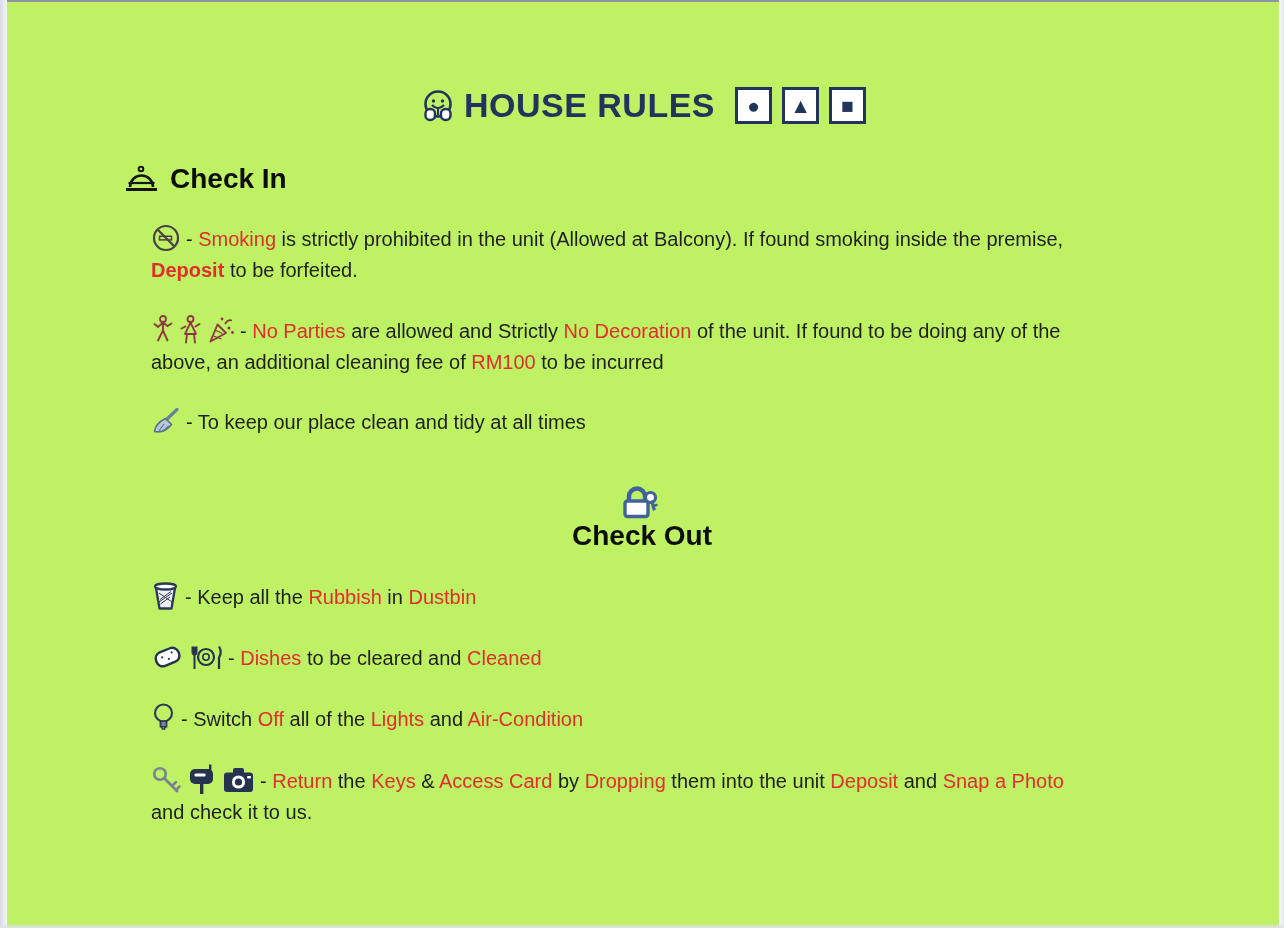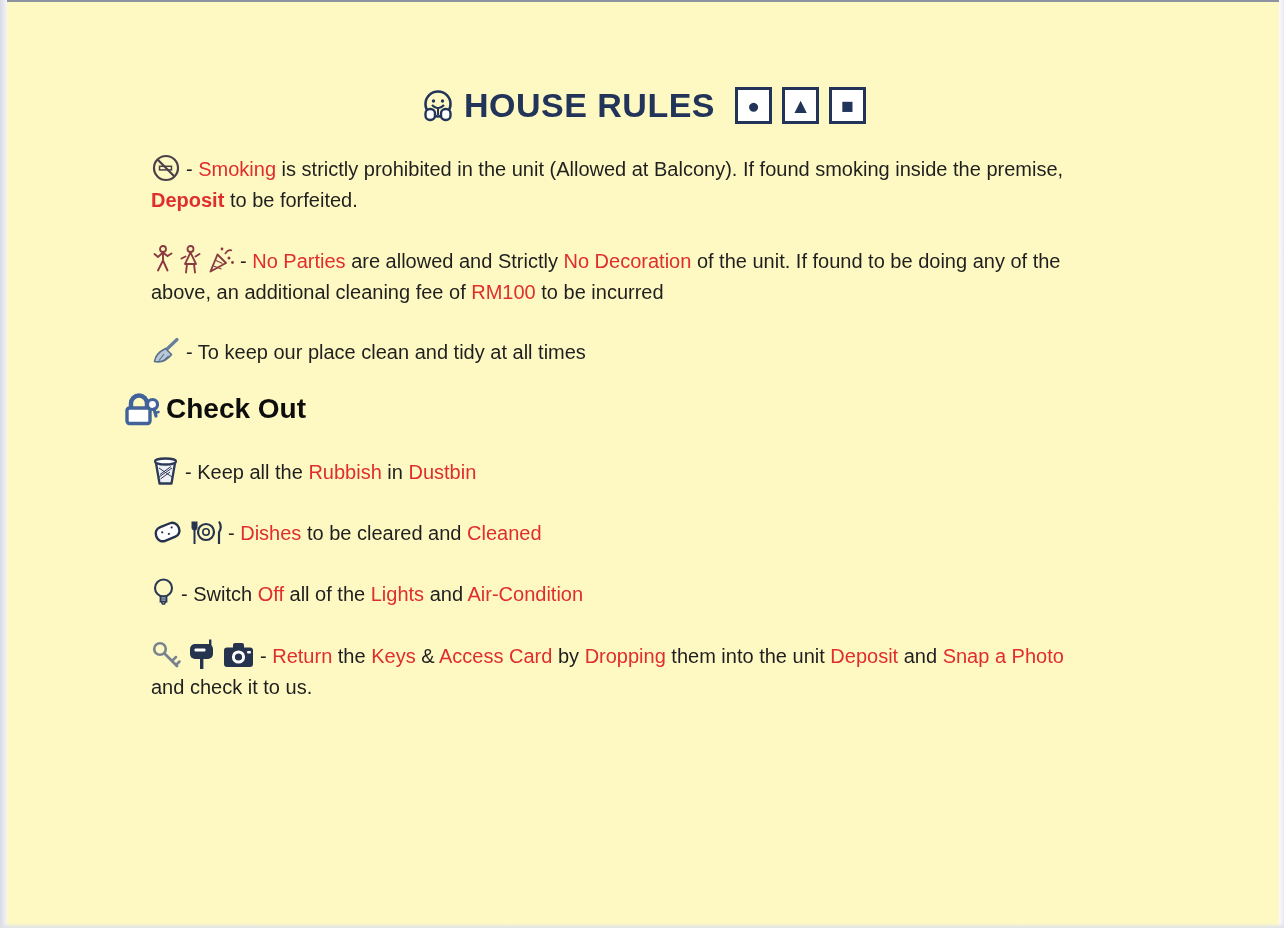--- a/index.html
+++ b/index.html
@@ -1,39 +1,39 @@
 <!DOCTYPE html>
 <html><head>
 <meta charset="utf-8">
 <style>
   * { margin:0; padding:0; box-sizing:border-box; }
   html,body { width:1284px; height:928px; background:#fff; overflow:hidden;
               font-family:"Liberation Sans", sans-serif; }
-  .photo-frame { position:relative; width:1284px; height:928px; background:#fef9c3; }
+  .photo-frame { position:relative; width:1284px; height:928px; background:#bef264; }
   .edge-top    { position:absolute; top:0; left:0; width:100%; height:2px; background:#8e93a1; }
   .edge-left   { position:absolute; top:0; left:0; width:7px; height:100%;
                  background:linear-gradient(to right,#d8dae3,#f4f5f9); }
   .edge-right  { position:absolute; top:0; right:0; width:5px; height:100%;
                  background:linear-gradient(to left,#e7e9f0,#fbfbfd); }
   .edge-bottom { position:absolute; bottom:0; left:0; width:100%; height:5px;
                  background:linear-gradient(to top,#e0e2ea,rgba(255,255,255,0)); }
 
   .page { position:relative; padding:86px 122px 0 122px; }
 
   .title-row { display:flex; align-items:center; justify-content:center; gap:6px; }
   .title-text { font-size:34px; font-weight:bold; color:#223459; letter-spacing:.5px; }
   .sym-group { display:flex; gap:10px; margin-left:14px; }
   .sym-box { width:37px; height:37px; border:3px solid #223459; background:#fff;
              display:flex; align-items:center; justify-content:center; }
   .sym { color:#223459; font-size:21px; line-height:1; }
 
   .section-heading { display:flex; align-items:center; font-size:28px; font-weight:bold;
                      color:#0d0d0d; margin-top:38px; }
   .section-heading .h-icon { margin-right:10px; display:inline-flex; }
-  .heading-checkout { margin-top:23px; }
+  .heading-checkout { margin-top:46px;flex-direction:column; }
   .heading-checkout .h-icon { margin-right:4px; }
 
   .rule, .intro { font-size:20px; line-height:31px; color:#1f1f1f; margin-top:28px; max-width:1025px;margin-left:29px; }
   .intro { margin-top:26px; }
   .rule .icons { display:inline-flex; align-items:flex-end; gap:5px; margin-right:5px;
                  vertical-align:-7px; }
   .red { color:#e02d2d; }
   .bold { font-weight:bold; }
   svg.ic { display:block; }
 </style>
@@ -65,20 +65,31 @@
           </span>
         <span class="sym-box">
             <span class="sym">▲</span>
           </span>
         <span class="sym-box">
             <span class="sym">■</span>
           </span>
       </span>
     </div>
 
+    <div class="section-heading">
+      <span class="h-icon">
+        <svg class="ic" width="38" height="32" viewBox="0 0 38 32">
+          <circle cx="19" cy="6" r="2.3" fill="none" stroke="#151515" stroke-width="2"></circle>
+          <path d="M8 24 a11.5 11.5 0 0 1 23 0" fill="none" stroke="#151515" stroke-width="2.6"></path>
+          <line x1="6.5" y1="20" x2="32.5" y2="20" stroke="#151515" stroke-width="2.2"></line>
+          <line x1="4" y1="26.5" x2="35" y2="26.5" stroke="#151515" stroke-width="3"></line>
+        </svg>
+      </span>
+      <span>Check In</span>
+    </div>
 
     <p class="rule">
       <span class="icons">
         <svg class="ic" width="30" height="30" viewBox="0 0 30 30">
           <circle cx="15" cy="15" r="12" fill="none" stroke="#4b4048" stroke-width="2.2"></circle>
           <rect x="8.5" y="13.3" width="12" height="3.6" fill="none" stroke="#4b4048" stroke-width="1.5"></rect>
           <line x1="6.8" y1="6.8" x2="23.2" y2="23.2" stroke="#4b4048" stroke-width="2.2"></line>
         </svg>
       </span><span><span>- </span><span class="red">Smoking</span><span> is strictly prohibited in the unit (Allowed at Balcony). If found smoking inside the premise,</span><br><span class="red bold">Deposit</span><span> to be forfeited.</span></span>
     </p>

